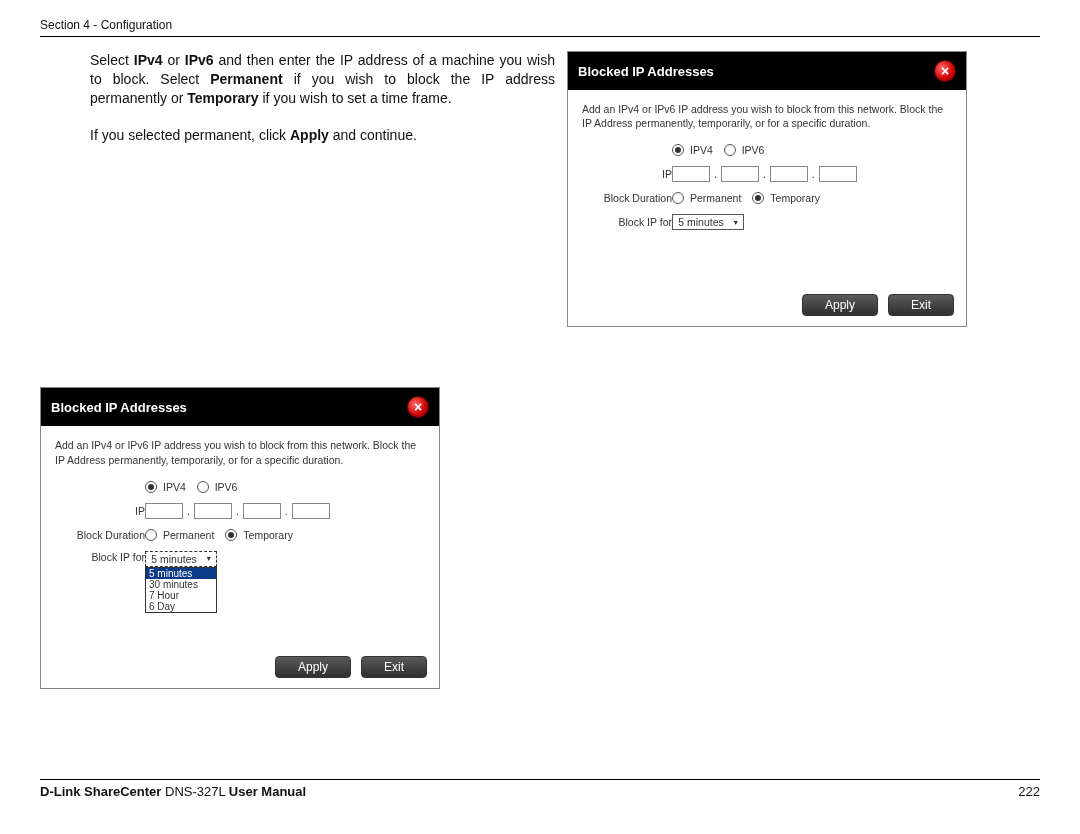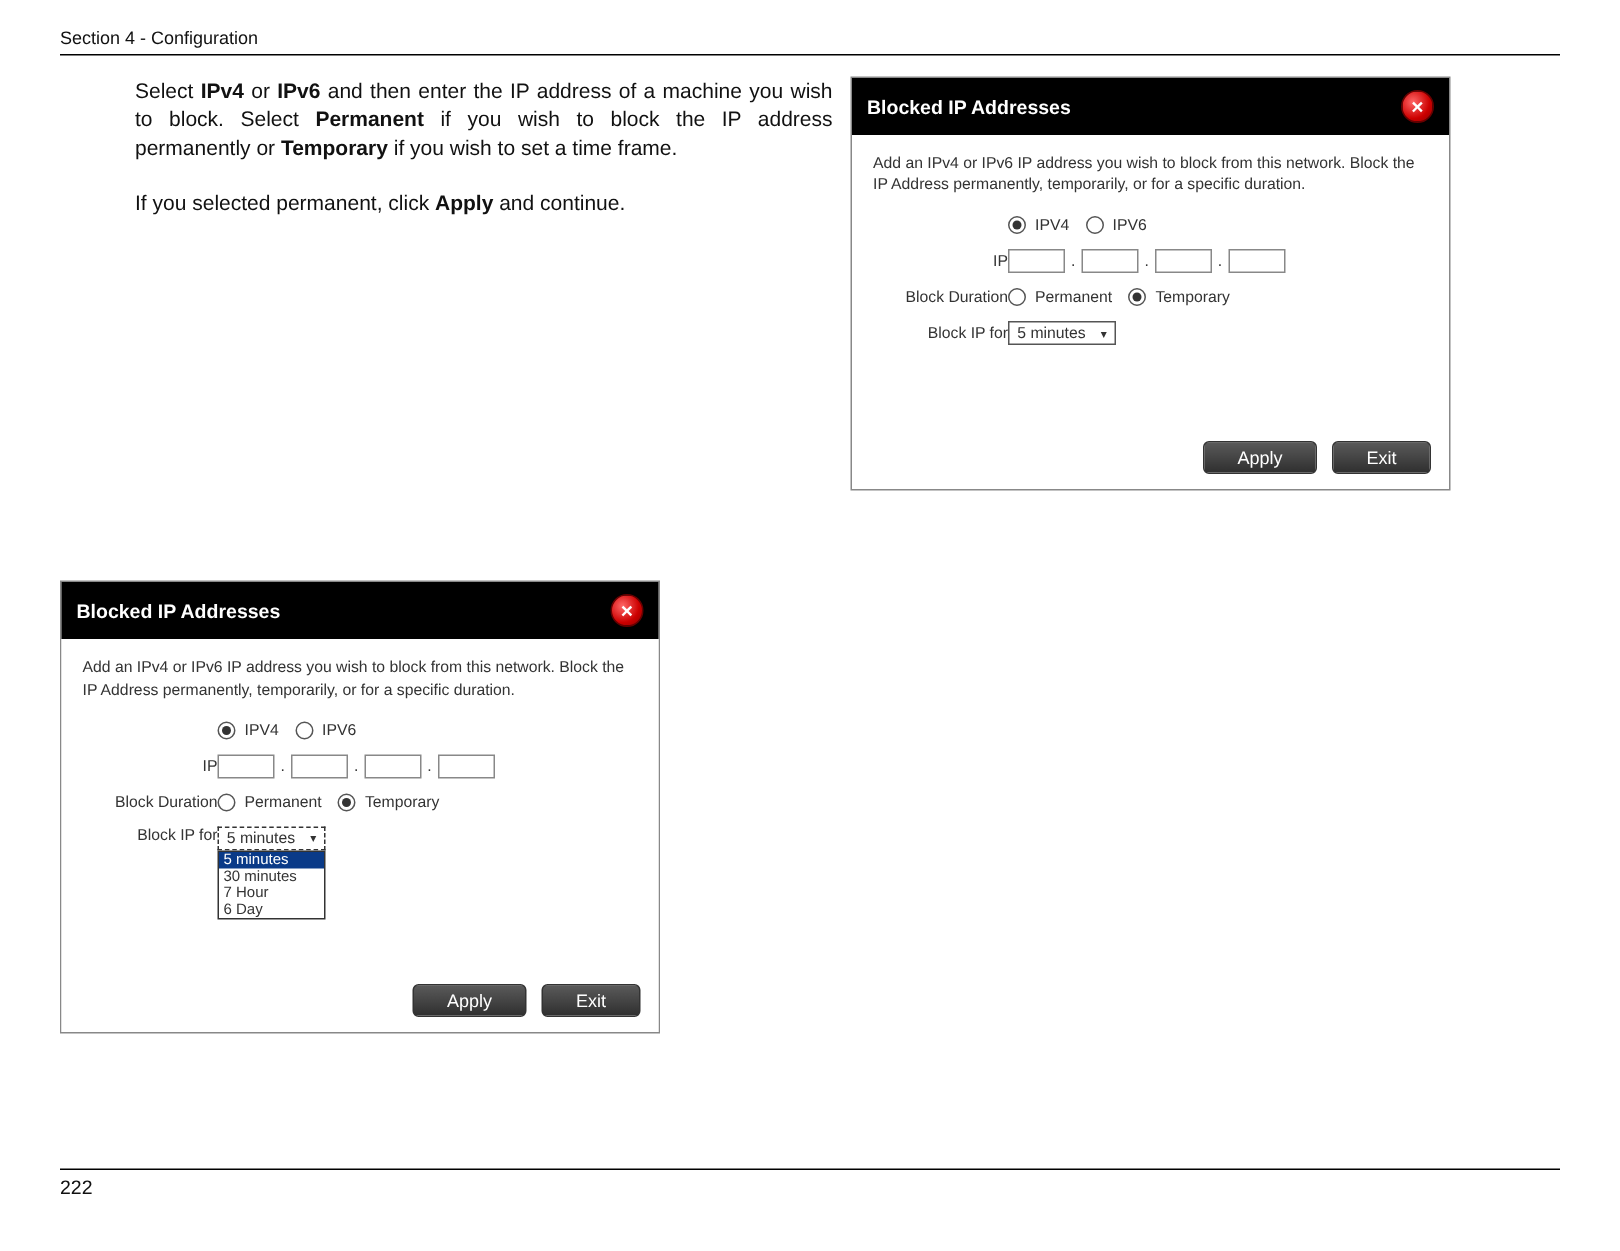--- a/index.html
+++ b/index.html
@@ -276,15 +276,18 @@
         <div class="panel-footer">
           <button class="btn">Apply</button>
           <button class="btn">Exit</button>
         </div>
       </div>
     </div>
   </div>
 
   <div style="height:40px"></div>
   <div class="doc-footer">
+    <span class="left">
+      <span class="b">D-Link ShareCenter</span><span> DNS-327L </span><span class="b">User Manual</span>
+    </span>
     <span>222</span>
   </div>
 </div>
 
 </body></html>

